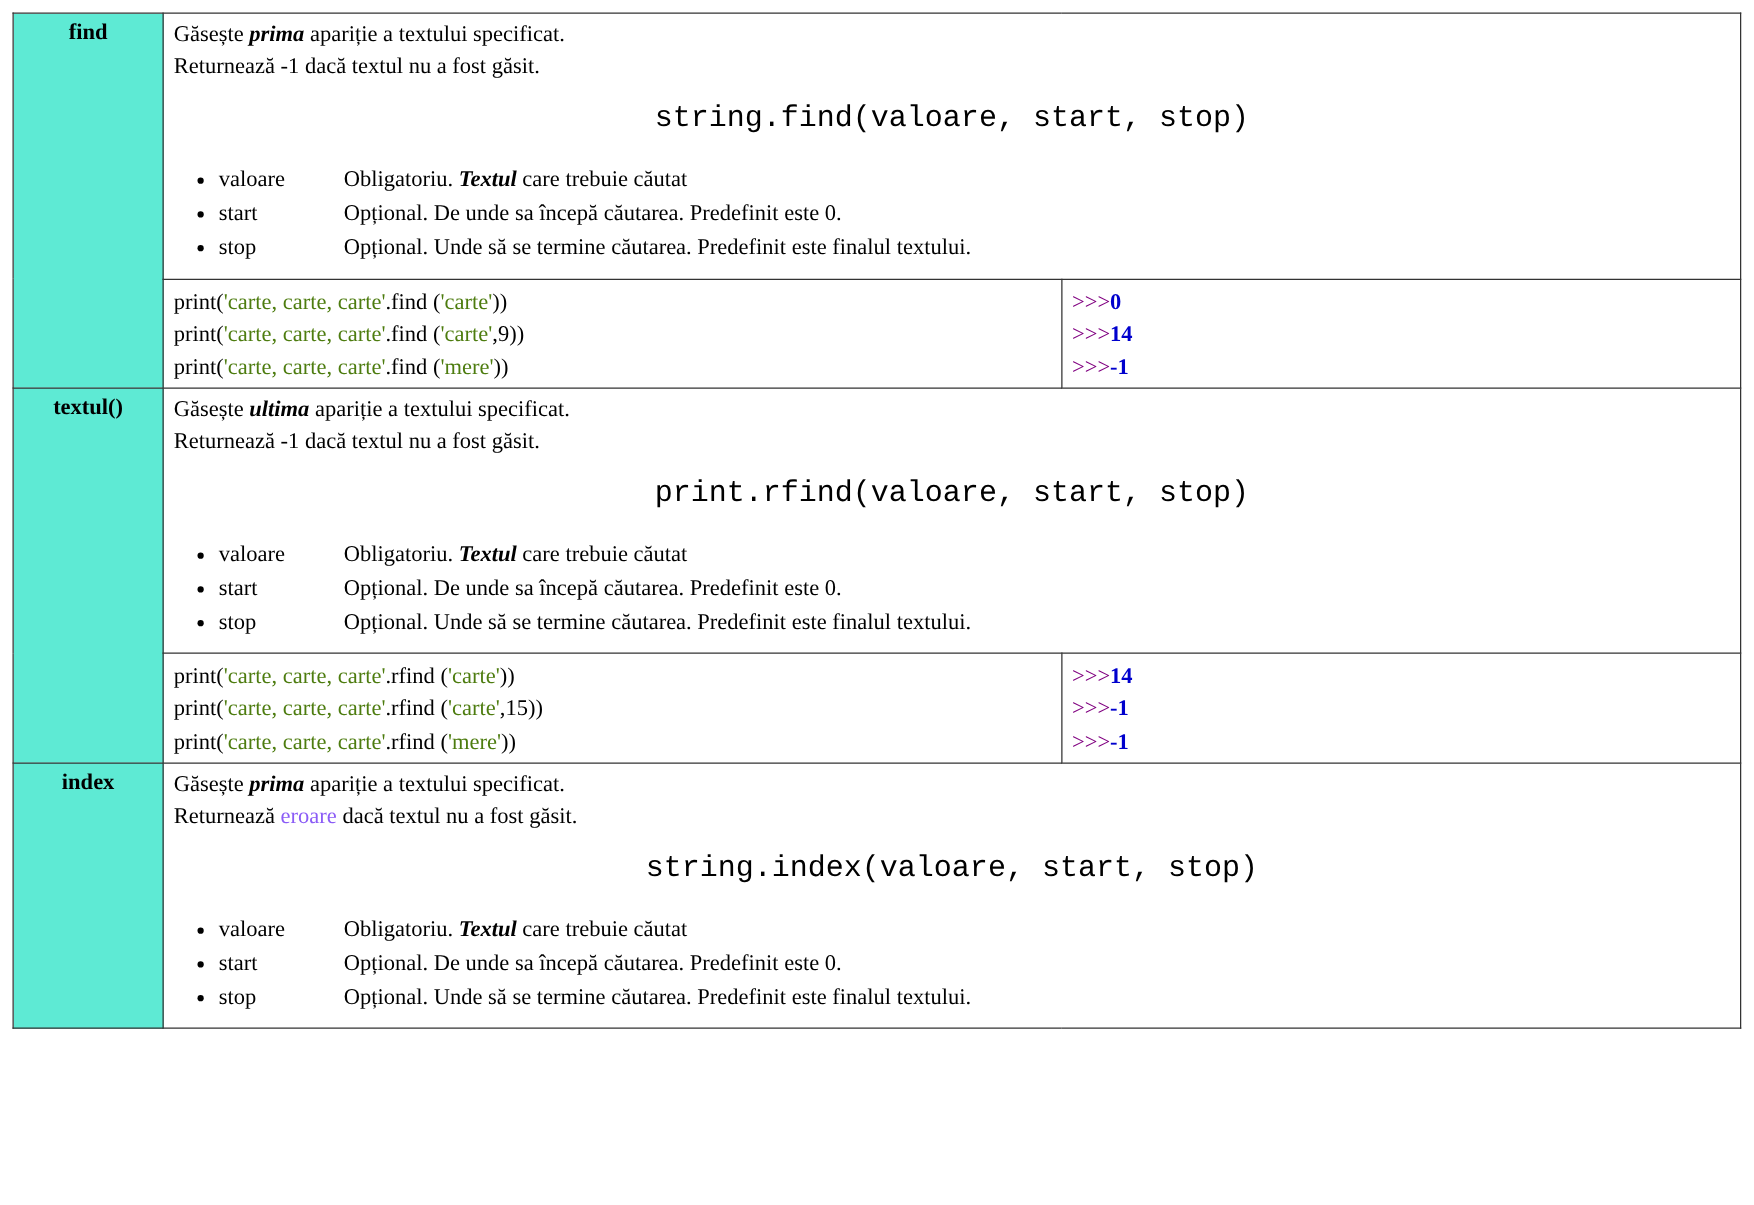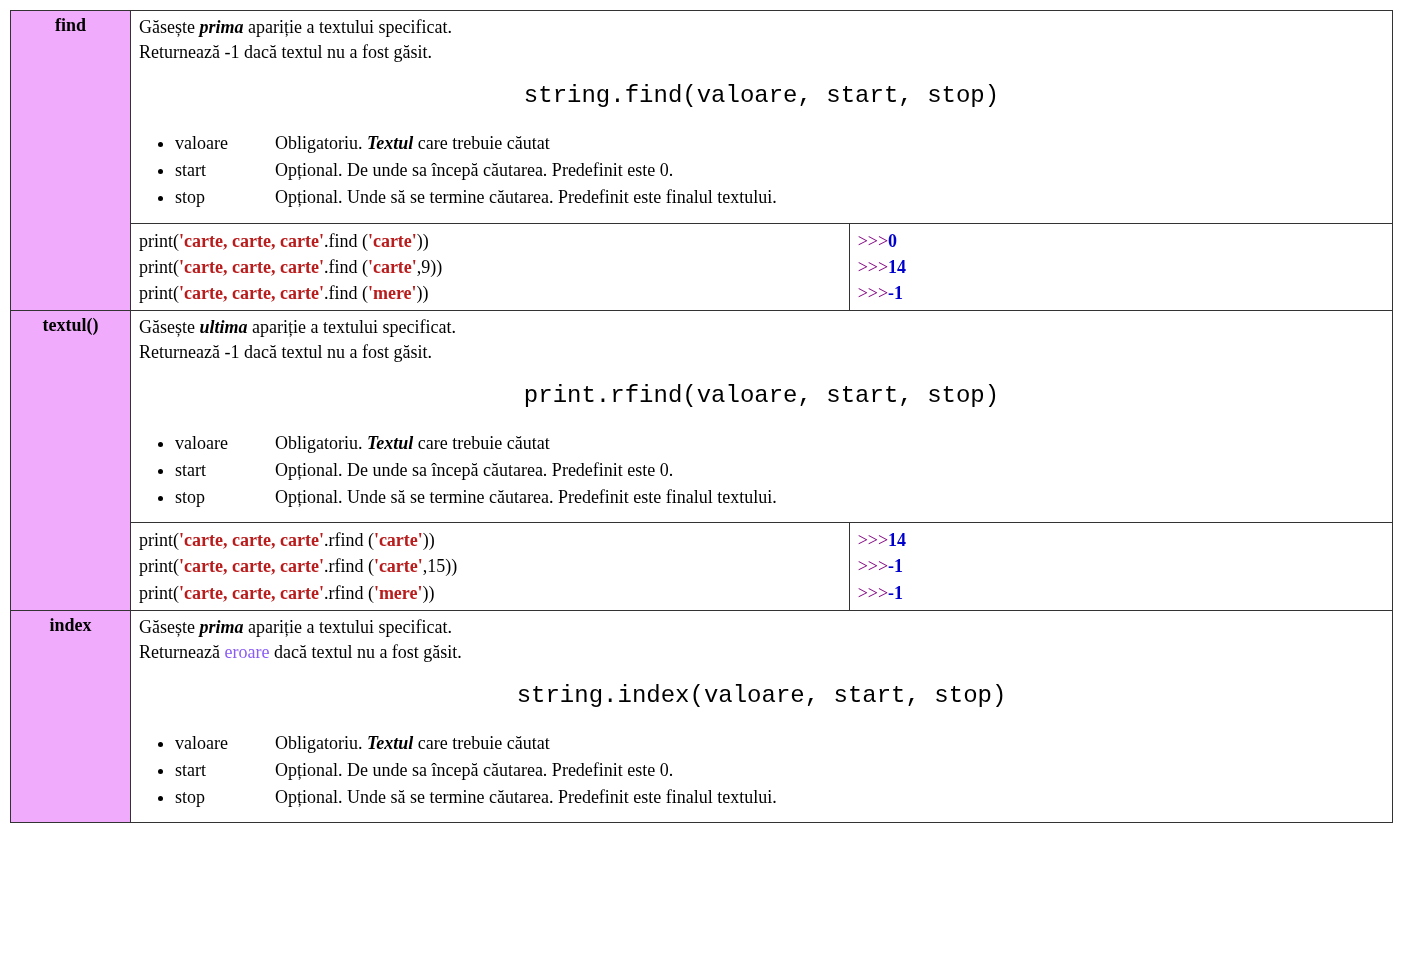--- a/index.html
+++ b/index.html
@@ -14,21 +14,21 @@
     border-collapse: collapse;
     width: 100%;
     table-layout: fixed;
   }
   table.doc td {
     border: 1.5px solid #333;
     vertical-align: top;
     padding: 4px 8px;
   }
   td.method-name {
-    background: #f0abfc;
+    background: #5eead4;
     text-align: center;
     vertical-align: middle;
     font-weight: bold;
     width: 120px;
   }
   .signature {
     font-family: "Liberation Mono", "Courier New", monospace;
     font-size: 24px;
     text-align: center;
     margin: 14px 0 18px;
@@ -40,21 +40,21 @@
   }
   ul.params li {
     margin: 2px 0;
   }
   .pname {
     display: inline-block;
     width: 100px;
   }
   .bold { font-weight: bold; font-style: italic; }
   .red { color: #8b5cf6; }
-  .green { color: #b91c1c; font-weight: bold; }
+  .green { color: #4d7c0f; font-weight: normal; }
   .blue { color: #0000cd; font-weight: bold; }
   .purple { color: #800080; }
   .code-cell { line-height: 1.45; }
   .out-cell { line-height: 1.45; }
   .desc-cell { line-height: 1.4; }
 </style>
 </head>
 <body>
 
 <table class="doc">

